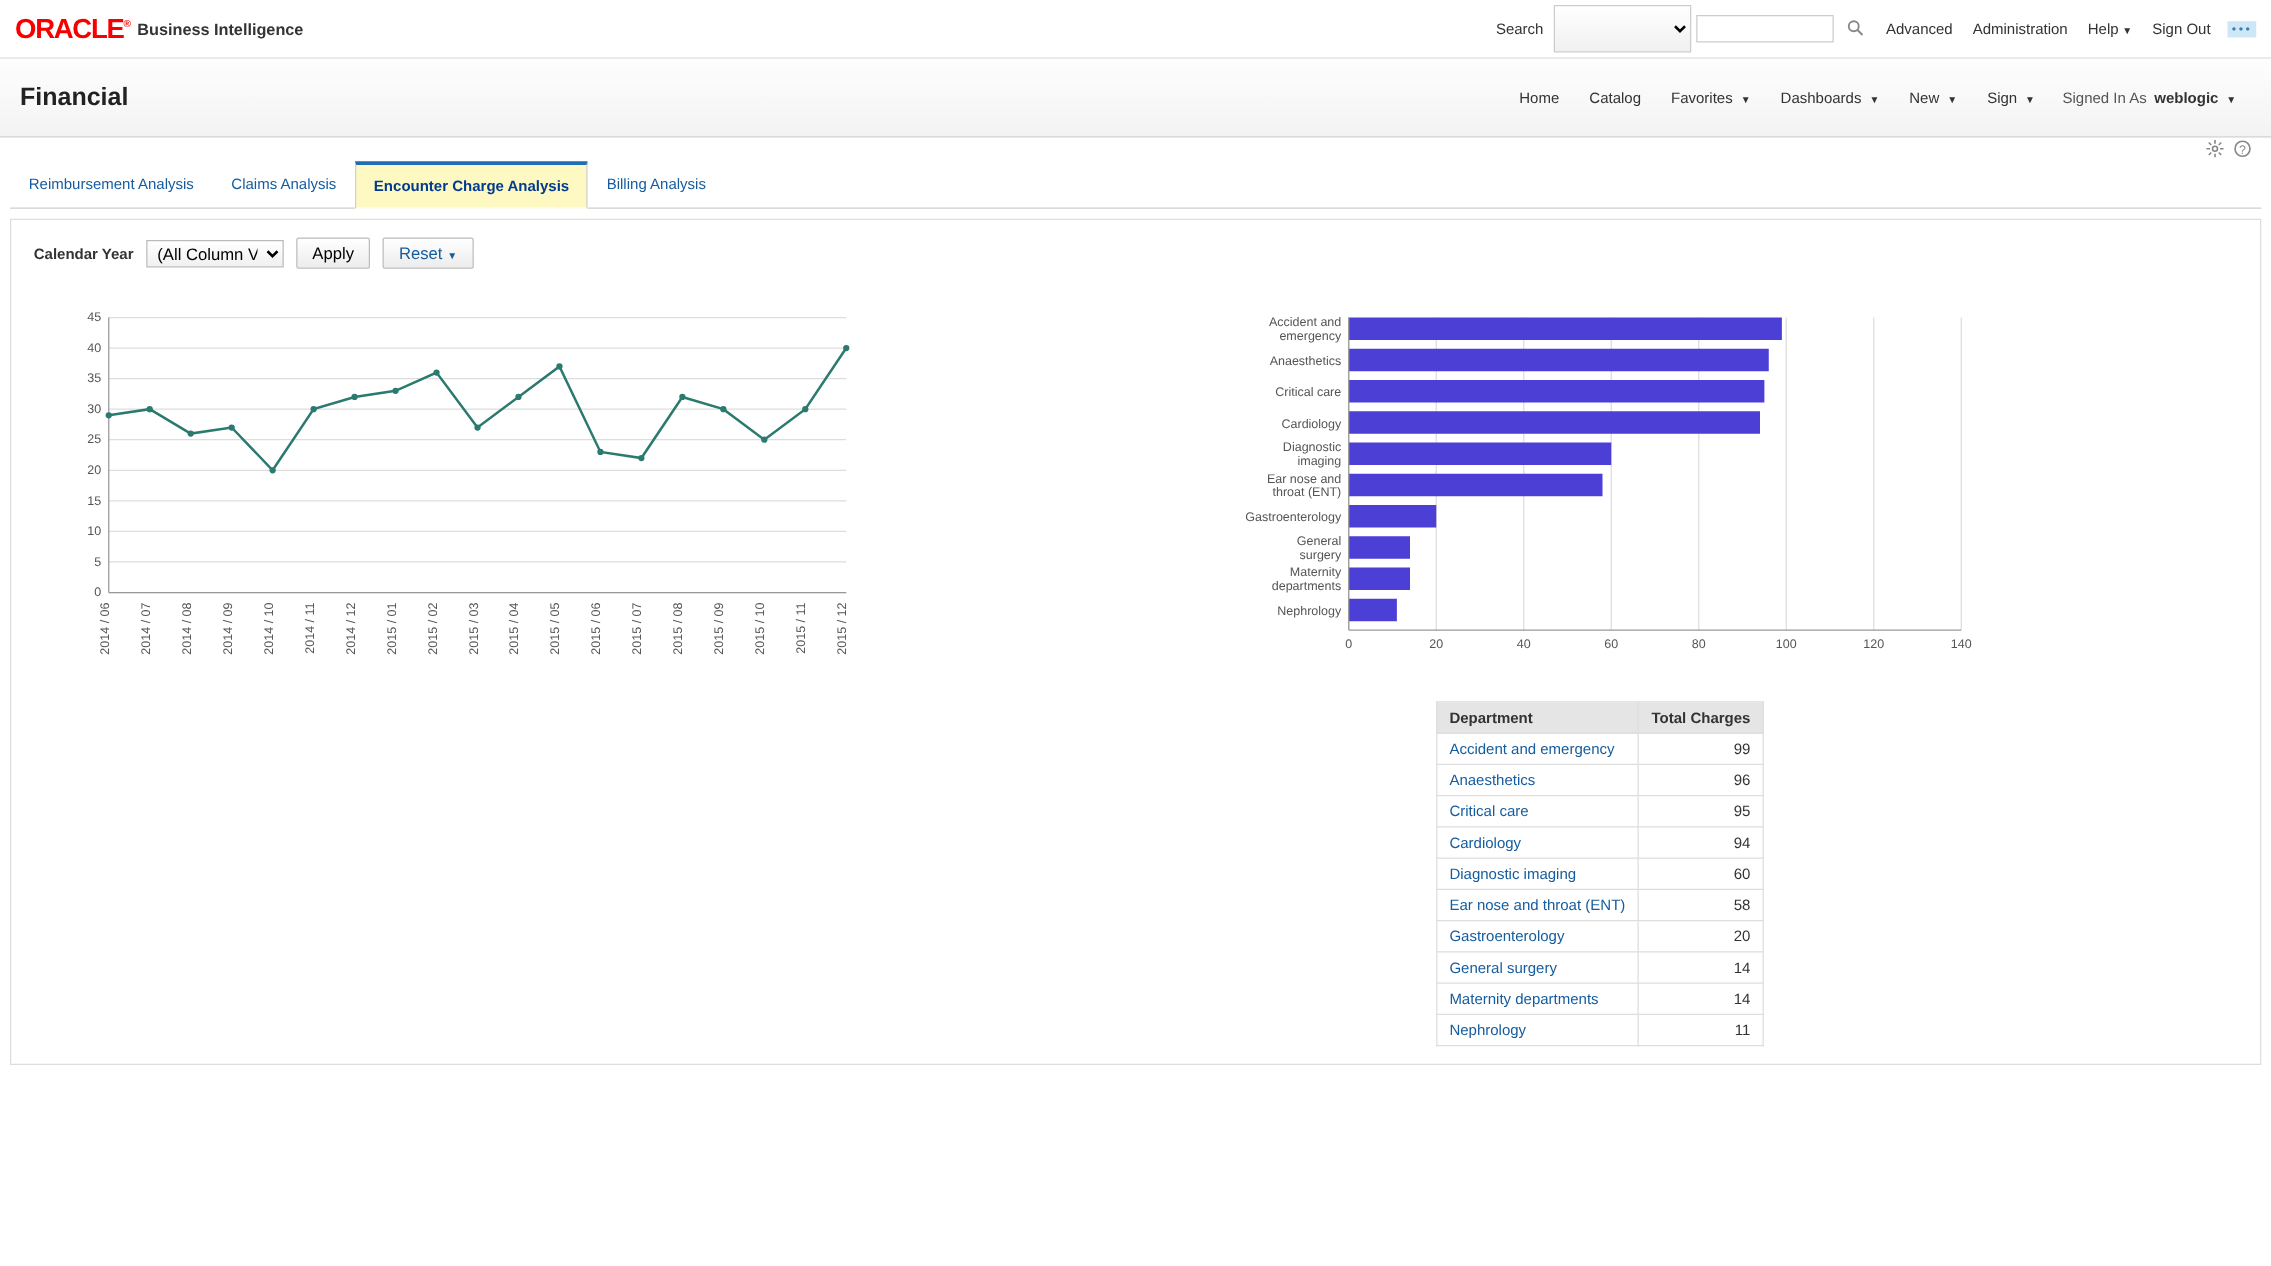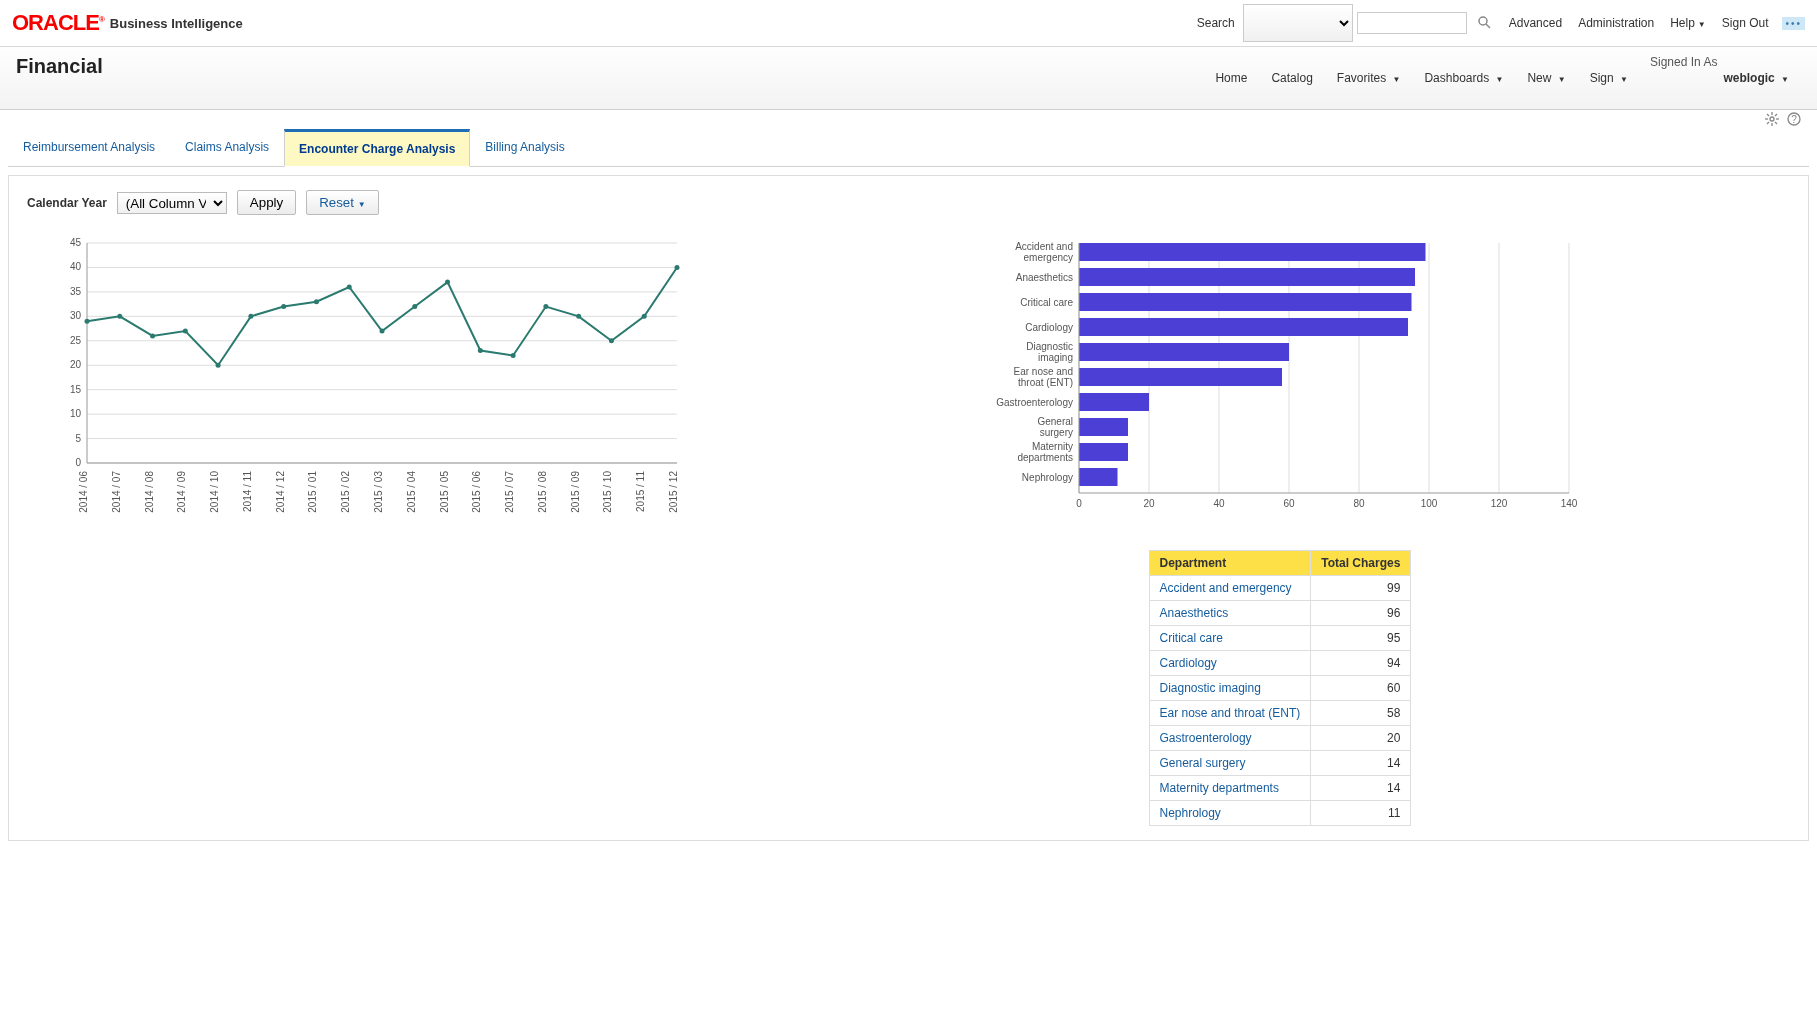--- a/index.html
+++ b/index.html
@@ -9,50 +9,50 @@
 .logo sup{font-size:8px}
 .brand-sub{font-size:13px;color:#333;margin-left:6px;font-weight:bold}
 .topbar-spacer{flex:1}
 .search-label{margin-right:8px}
 .search-select{border:1px solid #ccc;padding:18px 4px;width:110px;height:22px;background:linear-gradient(#fff,#f0f0f0)}
 .search-input{border:1px solid #ccc;width:100px;height:18px;margin-left:4px;padding:1px 4px}
 .search-icon{color:#888;margin:0 10px;cursor:pointer}
 .top-link{margin:0 8px;cursor:pointer;color:#333}
 .top-link .tri{font-size:8px;margin-left:3px}
 .dots-icon{display:inline-block;background:#cde7f7;padding:1px 3px;margin-left:6px;letter-spacing:2px;font-size:10px;color:#3b7db0}
-.secondbar{display:flex;align-items:flex-start;padding:8px 16px;background:linear-gradient(#fefefe,#f3f3f3);border-bottom:1px solid #d0d0d0}
+.secondbar{display:flex;align-items:center;padding:8px 16px;background:linear-gradient(#fefefe,#f3f3f3);border-bottom:1px solid #d0d0d0}
 .page-title{font-size:20px;font-weight:bold;color:#222}
 .secondbar-spacer{flex:1}
 .nav-link{margin:16px 12px;color:#333;cursor:pointer}
 .nav-link .tri{font-size:8px;margin-left:3px}
 .signed-in{color:#555;margin-left:10px}
 .user-link{font-weight:bold;margin-left:6px}
 .secondbar-icons{display:flex;justify-content:flex-end;padding:2px 16px 0 0;gap:8px;color:#888}
 .secondbar-icons span{cursor:pointer}
 .tabs{display:flex;border-bottom:1px solid #d0d0d0;margin:0 8px}
 .tab{padding:10px 14px;color:#145c9e;cursor:pointer;border:1px solid transparent;margin-bottom:-1px}
 .tab.active{color:#003b8f;font-weight:bold;border:1px solid #d0d0d0;border-top:3px solid #1f6db5;border-bottom:1px solid #fff;background:#fef9c3}
 .content{margin:8px;border:1px solid #ddd;padding:14px 18px;background:#fff}
-.prompt-row{display:flex;align-items:center;gap:10px;margin-bottom:18px}
+.prompt-row{display:flex;align-items:center;gap:10px;margin-bottom:29px}
 .prompt-label{font-weight:bold}
 .prompt-select{border:1px solid #bbb;padding:2px 4px;width:110px;background:linear-gradient(#fff,#f0f0f0);height:22px}
 .btn{border:1px solid #bbb;padding:4px 12px;background:linear-gradient(#fff,#ececec);border-radius:2px;cursor:pointer;font-weight:normal}
 .btn.reset{color:#145c9e}
 .charts-row{display:flex;gap:40px;align-items:flex-start}
 .chart-block{flex:1}
 .chart-title{font-size:15px;font-weight:bold;margin-bottom:6px}
 svg{font-family:Arial}
 .grid-line{stroke:#ddd;stroke-width:1}
 .axis-line{stroke:#999;stroke-width:1}
 .tick-label{font-size:10px;fill:#555}
 .line-path{fill:none;stroke:#2b7a6f;stroke-width:2}
 .bar-rect{fill:#4b3fd6}
 .dept-table{border-collapse:collapse;margin-top:24px;margin-left:220px}
 .dept-table th,.dept-table td{border:1px solid #ddd;padding:5px 10px;font-size:12px}
-.dept-table th{background:#fde047;text-align:left;font-weight:bold}
+.dept-table th{background:#e5e5e5;text-align:left;font-weight:bold}
 .dept-table td.num{text-align:right}
 .dept-table td a{color:#145c9e}
 .tri{display:inline-block}
 </style>
 </head>
 <body>
 
 <div class="topbar">
   <span class="logo"><span>ORACLE</span><sup>®</sup></span>
   <span class="brand-sub">Business Intelligence</span>

